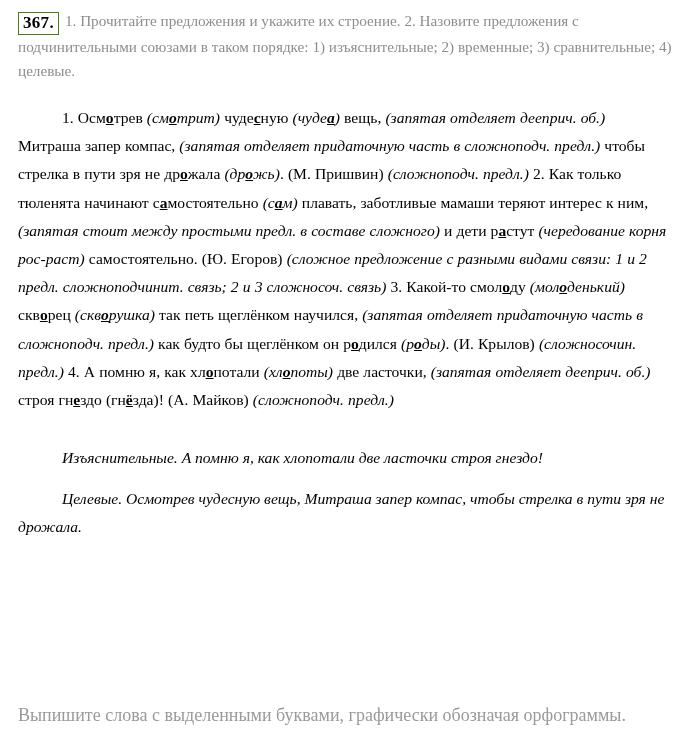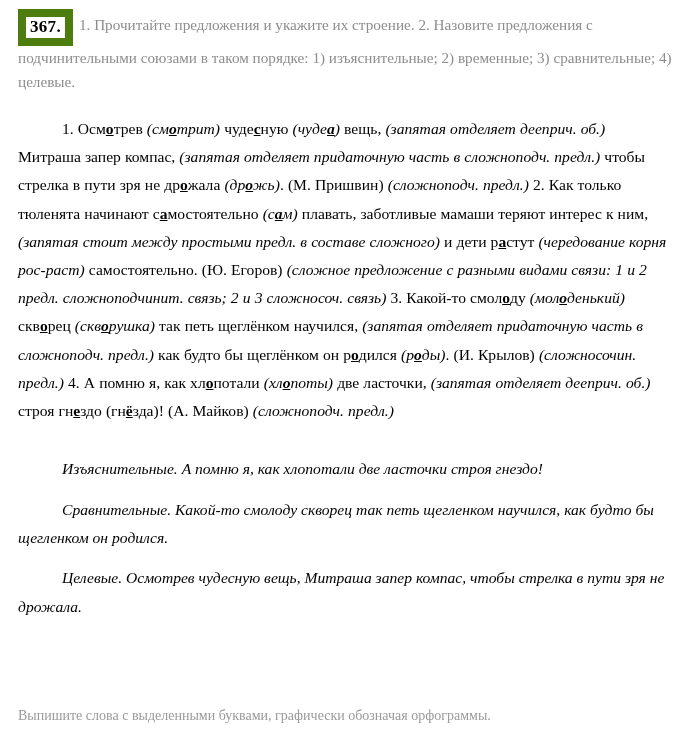--- a/index.html
+++ b/index.html
@@ -29,21 +29,21 @@
   .task-header {
     position: relative;
     margin: 9px 20px 0 18px;
     font-size: 15.2px;
     line-height: 23.5px;
     color: #8d8d8d;
     text-align: left;
   }
   .ex-badge {
     display: inline-block;
-    border: 8px solid #4d7c0f;
+    border: 1px solid #4d7c0f;
     color: #000000;
     font-weight: bold;
     font-size: 17px;
     line-height: 18px;
     padding: 1px 4px 2px 4px;
     margin-right: 6px;
     vertical-align: -2px;
     letter-spacing: 0.3px;
     font-family: "Liberation Serif", "DejaVu Serif", serif;
   }
@@ -89,21 +89,21 @@
   .answer .lead {
     font-style: italic;
   }
 
   
   .footer-note {
     position: absolute;
     left: 18px;
     right: 20px;
     top: 696px;
-    font-size: 14px;
+    font-size: 18px;
     line-height: 21px;
     color: #9a9a9a;
     font-style: normal;
   }
 </style>
 </head>
 <body>
 
 <div class="page">
 
@@ -121,19 +121,18 @@
 
     
     <span> 3. </span><span>Какой-то смол</span><span class="hl">о</span><span>ду </span><i><span>(мол</span><span class="hl">о</span><span>денький)</span></i><span> скв</span><span class="hl">о</span><span>рец </span><i><span>(скв</span><span class="hl">о</span><span>рушка)</span></i><span> так петь щеглёнком научился, </span><i class="note">(запятая отделяет придаточную часть в сложноподч. предл.)</i><span> как будто бы щеглёнком он р</span><span class="hl">о</span><span>дился </span><i><span>(р</span><span class="hl">о</span><span>ды)</span></i><span>. (И. Крылов) </span><i class="note">(сложносочин. предл.)</i>
 
     
     <span> 4. </span><span>А помню я, как хл</span><span class="hl">о</span><span>потали </span><i><span>(хл</span><span class="hl">о</span><span>поты)</span></i><span> две ласточки, </span><i class="note">(запятая отделяет дееприч. об.)</i><span> строя гн</span><span class="hl">е</span><span>здо (гн</span><span class="hl">ё</span><span>зда)! (А. Майков) </span><i class="note">(сложноподч. предл.)</i>
   </div>
 
   <div class="answers">
     <p class="answer"><span class="lead">Изъяснительные.</span><span> А помню я, как хлопотали две ласточки строя гнездо!</span></p>
-    <p class="answer"><span class="lead">Сравнительные.</span><span> Какой-то смолоду скворец так петь щегленком научился, как будто бы щегленком он родился.</span></p>
     <p class="answer"><span class="lead">Целевые.</span><span> Осмотрев чудесную вещь, Митраша запер компас, чтобы стрелка в пути зря не дрожала.</span></p>
   </div>
 
   <div class="footer-note">Выпишите слова с выделенными буквами, графически обозначая орфограммы.</div>
 
 </div>
 
 </body></html>

